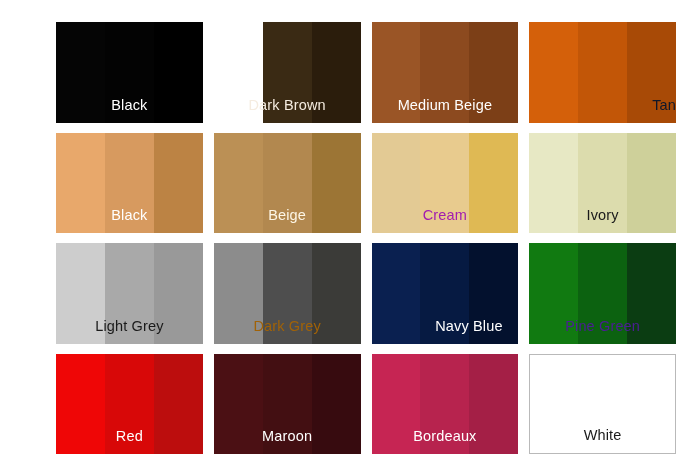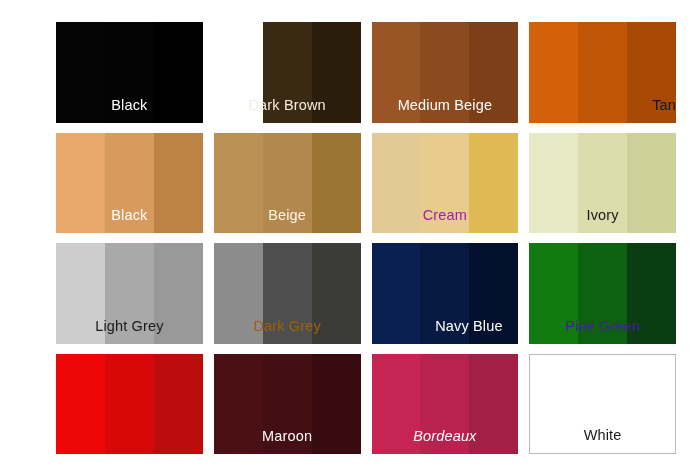--- a/index.html
+++ b/index.html
@@ -144,32 +144,33 @@
       <div class="swatch">
         <div class="band" style="background-color: rgb(17, 122, 17);"></div>
         <div class="band" style="background-color: rgb(12, 98, 16);"></div>
         <div class="band" style="background-color: rgb(11, 61, 18);"></div>
         <div class="swatch-label" style="color: #4c1d95; margin-top: 18px;">Pine Green</div>
       </div>
       <div class="swatch">
         <div class="band" style="background-color: rgb(239, 6, 6);"></div>
         <div class="band" style="background-color: rgb(216, 8, 8);"></div>
         <div class="band" style="background-color: rgb(188, 13, 13);"></div>
+        <div class="swatch-label" style="color: rgb(255, 255, 255);">Red</div>
       </div>
       <div class="swatch">
         <div class="band" style="background-color: rgb(75, 16, 20);"></div>
         <div class="band" style="background-color: rgb(67, 15, 18);"></div>
         <div class="band" style="background-color: rgb(55, 11, 15);"></div>
         <div class="swatch-label" style="color: rgb(255, 255, 255);">Maroon</div>
       </div>
       <div class="swatch">
         <div class="band" style="background-color: rgb(198, 37, 83);"></div>
         <div class="band" style="background-color: rgb(183, 35, 78);"></div>
         <div class="band" style="background-color: rgb(164, 31, 70);"></div>
-        <div class="swatch-label" style="color: rgb(255, 255, 255); font-style: italic;">Bordeaux</div>
+        <div class="swatch-label" style="color: rgb(255, 255, 255);">Bordeaux</div>
       </div>
       <div class="swatch bordered">
         <div class="band" style="background-color: rgb(255, 255, 255);"></div>
         <div class="band" style="background-color: rgb(255, 255, 255);"></div>
         <div class="band" style="background-color: rgb(255, 255, 255);"></div>
         <div class="swatch-label" style="color: rgb(26, 26, 26);">White</div>
       </div>
     </div>
 </div>
 

